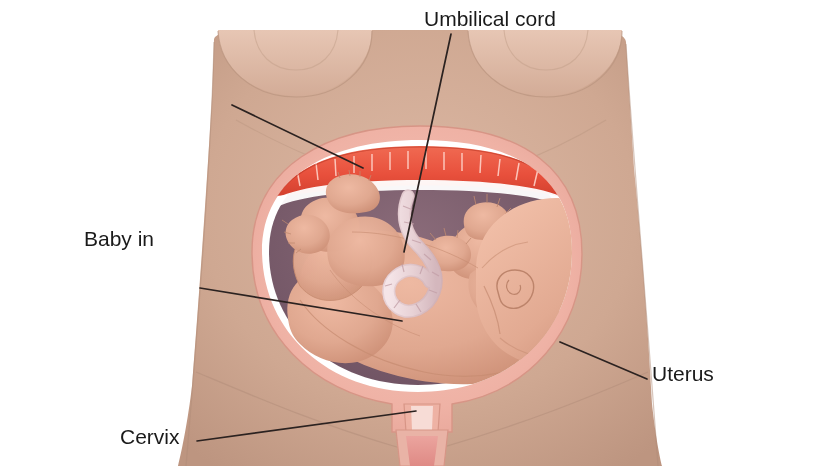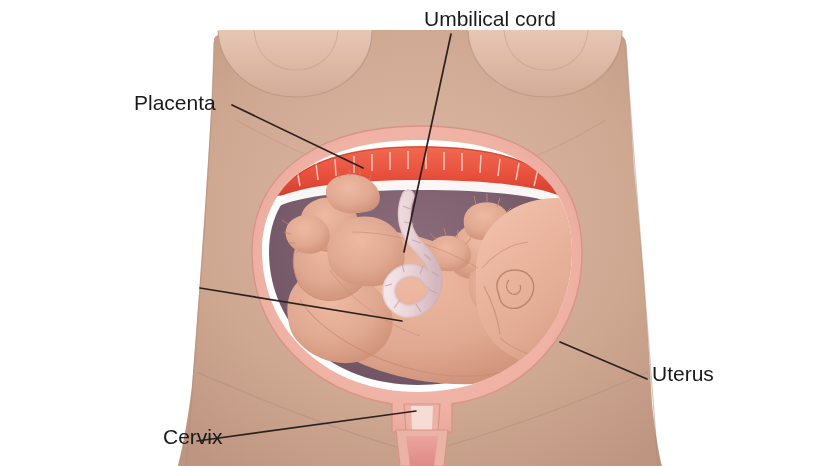--- a/index.html
+++ b/index.html
@@ -6,21 +6,21 @@
   body{width:828px;height:466px;overflow:hidden;
        font-family:"Liberation Sans", sans-serif;}
   #stage{position:relative;width:705px;height:466px;background:#ffffff;}
   #art{position:absolute;left:0;top:0;}
   .lbl{position:absolute;color:#1a1a1a;font-size:21px;line-height:25px;
        font-family:"Liberation Sans", sans-serif;white-space:pre;}
   #lbl-umbilical{left:424px;top:6px;}
   #lbl-placenta{left:134px;top:90px;}
   #lbl-baby{left:84px;top:226px;}
   #lbl-uterus{left:652px;top:361px;text-align:right;}
-  #lbl-cervix{left:120px;top:424px;margin-left:43px;}
+  #lbl-cervix{left:120px;top:424px;}
 </style>
 </head>
 <body>
 
 <div id="stage">
 
 <svg id="art" width="828" height="466" viewBox="0 0 828 466">
   <defs>
     <radialGradient id="gBody" cx="50%" cy="42%" r="72%">
       <stop offset="0%" stop-color="#dcb8a4"></stop>
@@ -269,21 +269,20 @@
     <line x1="232" y1="105" x2="363" y2="168"></line>
     <line x1="451" y1="34" x2="404" y2="252"></line>
     <line x1="200" y1="288" x2="402" y2="321"></line>
     <line x1="560" y1="342" x2="647" y2="379"></line>
     <line x1="197" y1="441" x2="416" y2="411"></line>
   </g>
 </svg>
 
 <div class="lbl" id="lbl-umbilical">Umbilical cord</div>
 
-<div class="lbl" id="lbl-placenta">Placenta</div>
-
-<div class="lbl" id="lbl-baby"><br><br></div>
+
+<div class="lbl" id="lbl-baby"><span>Baby in</span><br><br></div>
 
 <div class="lbl" id="lbl-uterus">Uterus</div>
 
 <div class="lbl" id="lbl-cervix">Cervix</div>
 
 </div>
 
 </body></html>

